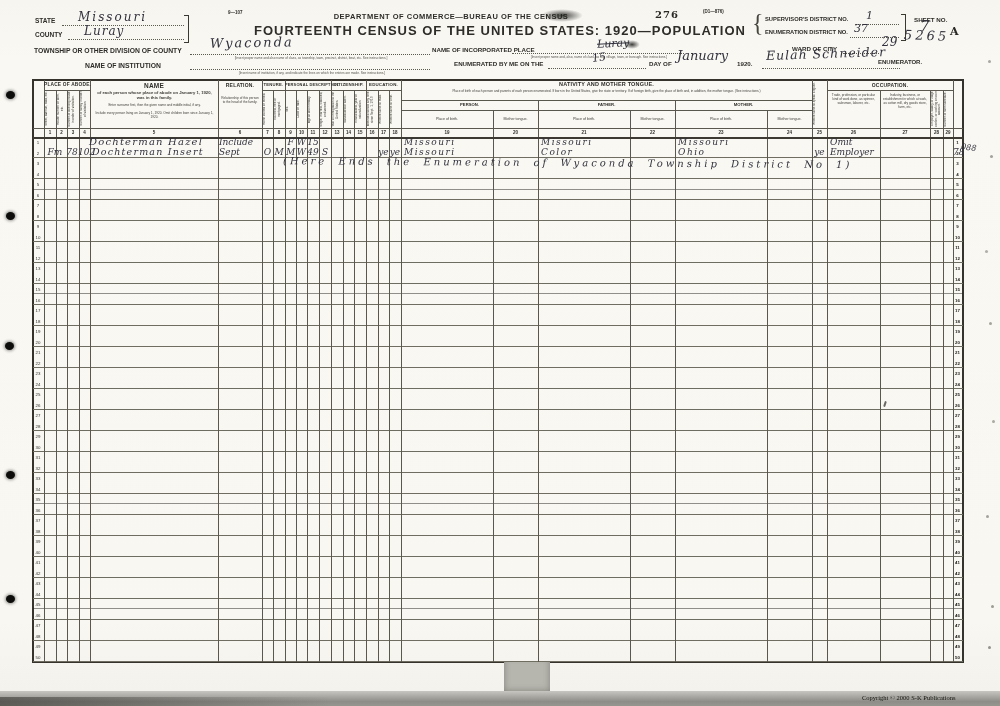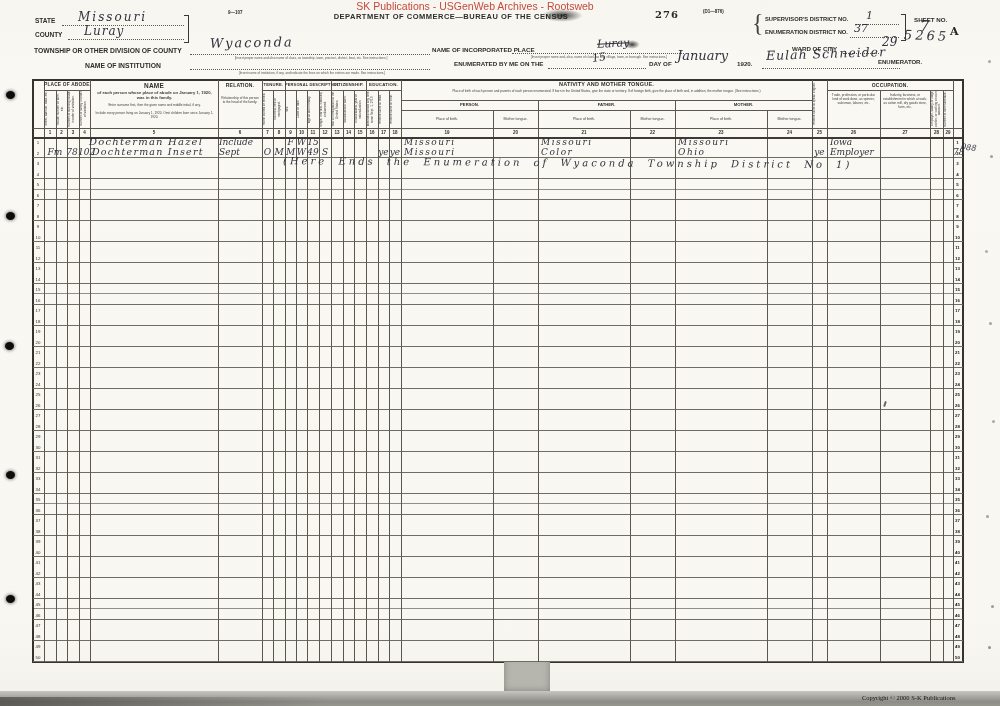--- a/index.html
+++ b/index.html
@@ -35,27 +35,27 @@
   .speck{position:absolute;left:988px;top:60px;width:3px;height:3px;border-radius:50%;background:#a9a8a1;
     box-shadow:2px 95px 0 #a3a29b,-3px 190px 0 #b0afa8,1px 262px 0 #a5a49d,4px 360px 0 #aaa9a2,-2px 455px 0 #a3a29b,3px 545px 0 #9c9b94,0px 586px 0 #94938c}
   .stray{position:absolute;left:884px;top:401px;width:2px;height:6px;background:rgba(60,58,50,.75);border-radius:2px;transform:rotate(18deg)}
   .strike{text-decoration:line-through}
 </style>
 </head>
 <body>
 
 <div class="page">
 
-  <div class="abs" style="left:330px;top:0;width:290px;text-align:center;font-size:10.5px;color:#c64a3e">SK Publications - USGenWeb Archives - Rootsweb</div>
 
   <div class="lbl" style="left:228px;top:10px;font-size:4.5px">9—107</div>
   <div class="lbl ctr" style="left:312px;top:12px;width:278px;font-size:7.5px;letter-spacing:.5px">DEPARTMENT OF COMMERCE—BUREAU OF THE CENSUS</div>
   <div class="blob" style="left:541px;top:9px;width:42px;height:13px"></div>
   <div class="abs" style="left:655px;top:9px;font-size:10px;font-weight:bold;letter-spacing:1px;font-family:'DejaVu Serif',serif;color:#2a2925">276</div>
   <div class="lbl" style="left:703px;top:9px;font-size:4.5px">(D1—876)</div>
+  <div class="lbl ctr" style="left:254px;top:23px;width:460px;font-size:13px;letter-spacing:1px">FOURTEENTH CENSUS OF THE UNITED STATES: 1920—POPULATION</div>
 
   <div class="lbl" style="left:35px;top:17px;font-size:6.5px">STATE</div>
   <div class="dots" style="left:62px;top:17px;width:122px"></div>
   <div class="hw" style="left:78px;top:12px;font-size:12px;letter-spacing:2px">Missouri</div>
   <div class="lbl" style="left:35px;top:31px;font-size:6.5px">COUNTY</div>
   <div class="dots" style="left:68px;top:31px;width:116px"></div>
   <div class="hw" style="left:84px;top:26px;font-size:12px;letter-spacing:1px">Luray</div>
   <div class="brkt" style="left:184px;top:15px;height:26px"></div>
 
   <div class="abs" style="left:752px;top:10px;font-size:24px;color:#46443c;font-family:'Liberation Serif',serif;transform:scaleY(1.05)">{</div>
@@ -314,21 +314,21 @@
       <div class="ln" style="left:0;top:572.7px;width:10px">50</div>
       <div class="ln lnr" style="left:920px;top:572.7px;width:9px">50</div>
       <div class="hw" style="left:56px;top:56.5px;width:125px;font-size:10px;letter-spacing:1.2px;">Dochterman Hazel</div>
       <div class="hw" style="left:186px;top:56.5px;width:42px;">Include</div>
       <div class="hw" style="left:252px;top:56.5px;width:11px;text-align:center;">F</div>
       <div class="hw" style="left:263px;top:56.5px;width:11px;text-align:center;">W</div>
       <div class="hw" style="left:274px;top:56.5px;width:12px;text-align:center;">15</div>
       <div class="hw" style="left:371px;top:56.5px;width:92px;letter-spacing:1.5px;">Missouri</div>
       <div class="hw" style="left:508px;top:56.5px;width:92px;letter-spacing:1.5px;">Missouri</div>
       <div class="hw" style="left:645px;top:56.5px;width:92px;letter-spacing:1.5px;">Missouri</div>
-      <div class="hw" style="left:797px;top:56.5px;width:60px;">Iowa</div>
+      <div class="hw" style="left:797px;top:56.5px;width:60px;">Omit</div>
       <div class="hw" style="left:12px;top:67px;width:20px;text-align:center;">Fm</div>
       <div class="hw" style="left:33px;top:67px;width:12px;text-align:center;">78</div>
       <div class="hw" style="left:45px;top:67px;width:13px;text-align:center;">102</div>
       <div class="hw" style="left:59px;top:67px;width:125px;font-size:9.5px;letter-spacing:1.2px;">Dochterman Insert</div>
       <div class="hw" style="left:186px;top:67px;width:42px;">Sept</div>
       <div class="hw" style="left:229px;top:67px;width:11px;text-align:center;">O</div>
       <div class="hw" style="left:240px;top:67px;width:12px;text-align:center;">M</div>
       <div class="hw" style="left:252px;top:67px;width:11px;text-align:center;">M</div>
       <div class="hw" style="left:263px;top:67px;width:11px;text-align:center;">W</div>
       <div class="hw" style="left:274px;top:67px;width:12px;text-align:center;">49</div>

